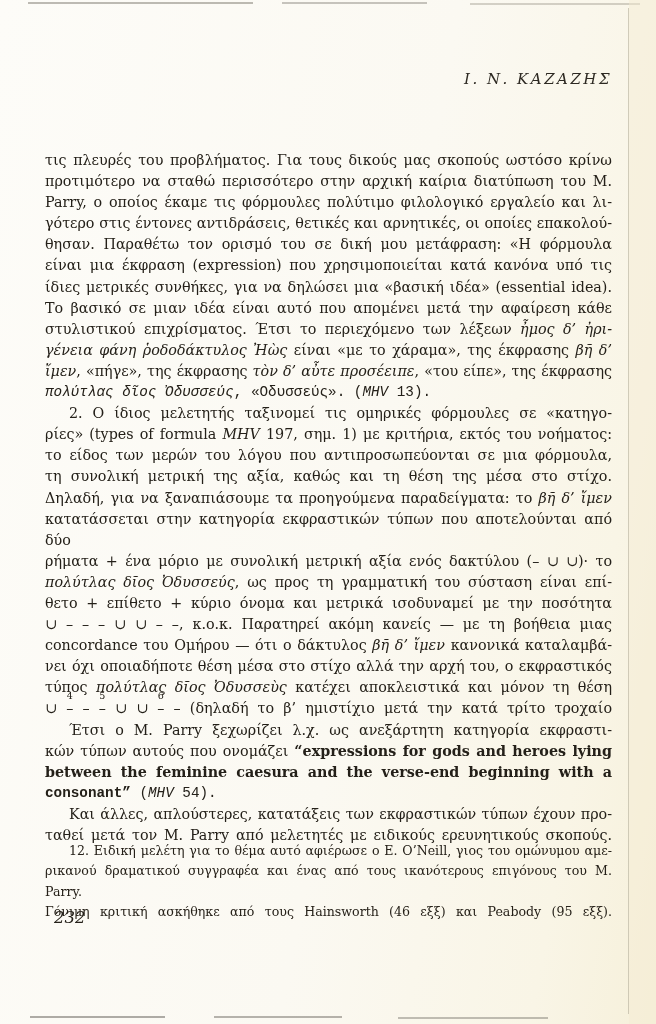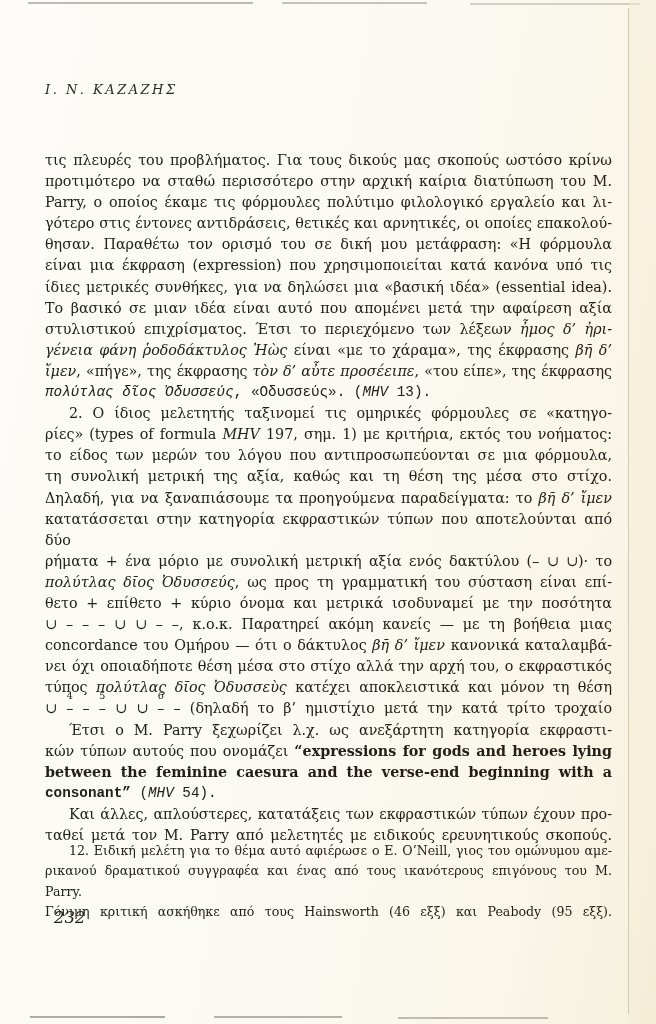--- a/index.html
+++ b/index.html
@@ -17,22 +17,22 @@
   .edge-top-1 { left: 28px;  top: 2px; width: 225px; height: 2px; background: rgba(110,106,96,.45); }
   .edge-top-2 { left: 282px; top: 2px; width: 145px; height: 2px; background: rgba(110,106,96,.38); }
   .edge-top-3 { left: 470px; top: 3px; width: 170px; height: 2px; background: rgba(120,114,100,.30); }
   .edge-bot-1 { left: 30px;  top: 1016px; width: 135px; height: 2px; background: rgba(95,92,85,.5); }
   .edge-bot-2 { left: 214px; top: 1016px; width: 128px; height: 2px; background: rgba(95,92,85,.45); }
   .edge-bot-3 { left: 398px; top: 1017px; width: 150px; height: 2px; background: rgba(95,92,85,.38); }
   .edge-right { left: 628px; top: 8px; width: 1px; height: 1006px; background: rgba(186,180,160,.65); }
   .edge-right-band { left: 629px; top: 0; width: 27px; height: 1024px; background: rgba(244,236,210,.45); }
 
   .running-head {
-    position: absolute; left: 45px; top: 82px; width: 567px;
-    text-align: left; font-style: italic; font-size: 13px;
+    position: absolute; left: 45px; top: 70px; width: 567px;
+    text-align: right; font-style: italic; font-size: 15px;
     letter-spacing: 2.5px; color: #2d2922;
   }
 
   .body-text {
     position: absolute; left: 45px; top: 110px; width: 567px;
     font-size: 14.3px; line-height: 21.1px; color: #242019; margin-top: 40px;
   }
   .footnote {
     position: absolute; left: 45px; top: 841px; width: 567px;
     font-size: 12.6px; line-height: 20.4px; color: #262119;
@@ -71,21 +71,21 @@
   <div class="running-head">Ι. Ν. ΚΑΖΑΖΗΣ</div>
 
   <div class="body-text" id="body-text">
       <div class="line">τις πλευρές του προβλήματος. Για τους δικούς μας σκοπούς ωστόσο κρίνω</div>
       <div class="line">προτιμότερο να σταθώ περισσότερο στην αρχική καίρια διατύπωση του Μ.</div>
       <div class="line">Parry, ο οποίος έκαμε τις φόρμουλες πολύτιμο φιλολογικό εργαλείο και λι-</div>
       <div class="line">γότερο στις έντονες αντιδράσεις, θετικές και αρνητικές, οι οποίες επακολού-</div>
       <div class="line">θησαν. Παραθέτω τον ορισμό του σε δική μου μετάφραση: «Η φόρμουλα</div>
       <div class="line">είναι μια έκφραση (expression) που χρησιμοποιείται κατά κανόνα υπό τις</div>
       <div class="line">ίδιες μετρικές συνθήκες, για να δηλώσει μια «βασική ιδέα» (essential idea).</div>
-      <div class="line">Το βασικό σε μιαν ιδέα είναι αυτό που απομένει μετά την αφαίρεση αξία</div>
+      <div class="line">Το βασικό σε μιαν ιδέα είναι αυτό που απομένει μετά την αφαίρεση κάθε</div>
       <div class="line">στυλιστικού επιχρίσματος. Έτσι το περιεχόμενο των λέξεων <span class="it">ἦμος δ’ ἠρι-</span></div>
       <div class="line"><span class="it">γένεια φάνη ῥοδοδάκτυλος Ἠὼς</span> είναι «με το χάραμα», της έκφρασης <span class="it">βῆ δ’</span></div>
       <div class="line"><span class="it">ἴμεν</span>, «πήγε», της έκφρασης <span class="it">τὸν δ’ αὖτε προσέειπε</span>, «του είπε», της έκφρασης</div>
       <div class="line last"><span class="it">πολύτλας δῖος Ὀδυσσεύς</span>, «Οδυσσεύς». (<span class="it">MHV</span> 13).</div>
       <div class="line ind">2. Ο ίδιος μελετητής ταξινομεί τις ομηρικές φόρμουλες σε «κατηγο-</div>
       <div class="line">ρίες» (types of formula <span class="it">MHV</span> 197, σημ. 1) με κριτήρια, εκτός του νοήματος:</div>
       <div class="line">το είδος των μερών του λόγου που αντιπροσωπεύονται σε μια φόρμουλα,</div>
       <div class="line">τη συνολική μετρική της αξία, καθώς και τη θέση της μέσα στο στίχο.</div>
       <div class="line">Δηλαδή, για να ξαναπιάσουμε τα προηγούμενα παραδείγματα: το <span class="it">βῆ δ’ ἴμεν</span></div>
       <div class="line">κατατάσσεται στην κατηγορία εκφραστικών τύπων που αποτελούνται από δύο</div>

